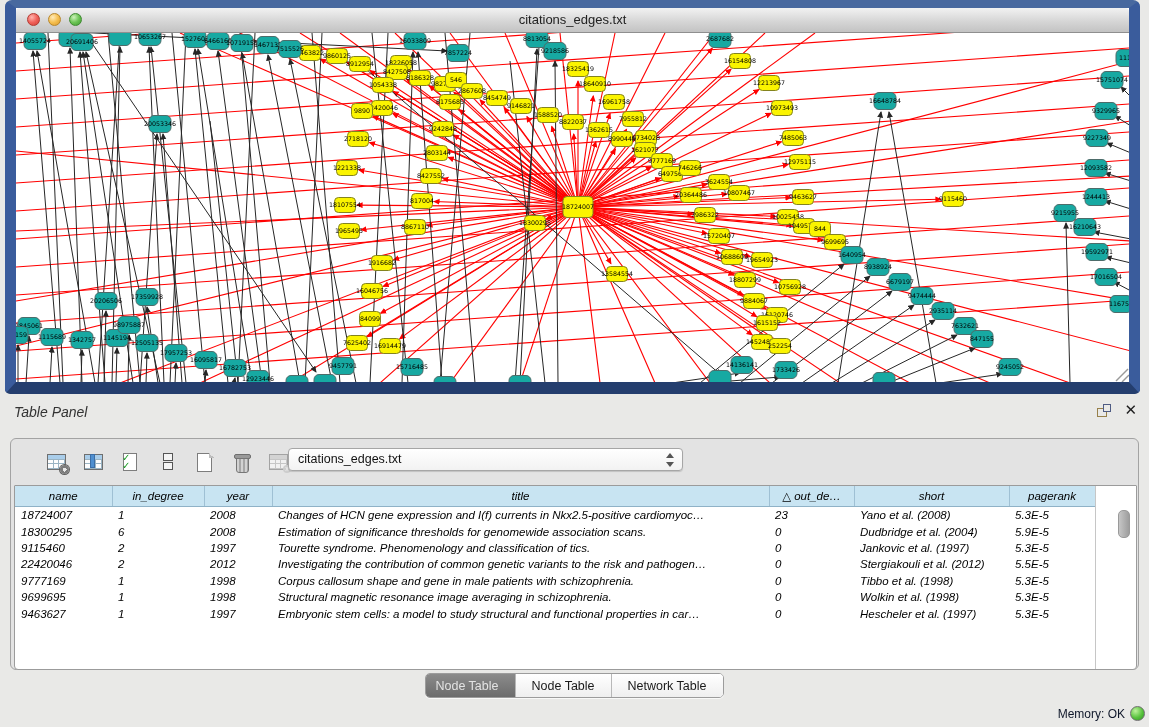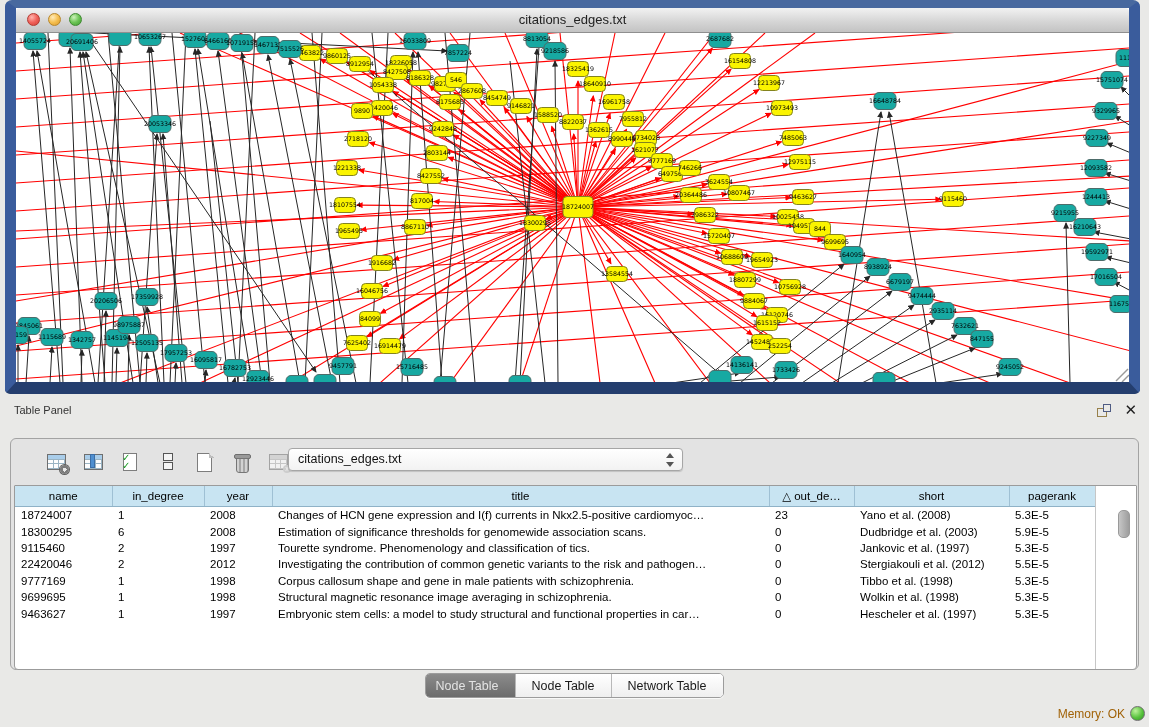--- a/index.html
+++ b/index.html
@@ -17,21 +17,21 @@
   .light{width:13px;height:13px;border-radius:50%;box-sizing:border-box;}
   .light.red{background:radial-gradient(circle at 35% 30%,#ffb4ae,#f0615a 50%,#d13e36);border:1px solid #b33a32;}
   .light.yellow{background:radial-gradient(circle at 35% 30%,#ffeab8,#f5bf50 50%,#d9992c);border:1px solid #b8862a;}
   .light.green{background:radial-gradient(circle at 35% 30%,#cdf2ba,#6cc455 50%,#3f9c30);border:1px solid #3f8a31;}
   .canvas{position:relative;width:1113px;height:349px;background:#fff;overflow:hidden;}
   .canvas svg{position:absolute;left:0;top:0;}
   svg text.nlab{font-family:"DejaVu Sans",sans-serif;font-size:6.3px;fill:#000;}
 
   
   .tp-header{position:absolute;left:0;top:398px;width:1149px;height:26px;}
-  .tp-title{position:absolute;left:14px;top:6px;font-size:11px;color:#333;}
+  .tp-title{position:absolute;left:14px;top:6px;font-size:14px;color:#333;font-style:italic;}
   .tp-float{position:absolute;right:38px;top:6px;width:14px;height:13px;}
   .tp-float .sq1{position:absolute;left:0;bottom:0;width:8px;height:7px;border:1.5px solid #97804a;}
   .tp-float .sq2{position:absolute;right:0;top:0;width:6px;height:6px;border:1.5px solid #4e5b83;background:#e9e9e7;}
   .tp-close{position:absolute;right:12px;top:3px;font-size:15px;font-weight:bold;color:#1c1c1c;line-height:18px;}
 
   .panel-box{position:absolute;left:10px;top:438px;width:1129px;height:232px;box-sizing:border-box;
     border:1px solid #a3a3a3;border-radius:6px;background:#e3e3e3;}
 
   .toolbar{position:absolute;left:34px;top:7px;height:32px;display:flex;align-items:center;gap:13px;}
   .icn{position:relative;width:24px;height:24px;}
@@ -55,39 +55,39 @@
   .fx{font-family:"Liberation Serif",serif;font-style:italic;font-size:14px;color:#1d1d1d;line-height:24px;}
 
   .combo{position:absolute;left:277px;top:9px;width:395px;height:23px;box-sizing:border-box;background:linear-gradient(#ffffff,#f2f2f2);
     border:1px solid #a6a6a6;border-radius:4px;box-shadow:0 1px 1px rgba(0,0,0,.15);font-size:12.5px;color:#111;}
   .combo-text{position:absolute;left:9px;top:3px;}
   .combo-arrows{position:absolute;right:9px;top:4px;width:8px;height:14px;}
   .combo-arrows .up{position:absolute;top:0;left:1px;width:0;height:0;border-left:4px solid transparent;border-right:4px solid transparent;border-bottom:5px solid #555;}
   .combo-arrows .dn{position:absolute;bottom:0;left:1px;width:0;height:0;border-left:4px solid transparent;border-right:4px solid transparent;border-top:5px solid #555;}
 
   .table-wrap{position:absolute;left:3px;top:46px;width:1121px;height:183px;background:#fff;
-    border:1px solid #9b9b9b;border-radius:1px 1px 4px 4px;overflow:hidden;}
+    border:1px solid #9b9b9b;border-radius:1px 1px 4px 4px;overflow:hidden;font-style:italic;}
   table.grid-table{border-collapse:collapse;table-layout:fixed;font-size:11.5px;color:#000;}
   table.grid-table th{height:20px;background:#c8e4f2;border-right:1px solid #9fc0d4;border-bottom:1px solid #8fb2c7;
     font-weight:normal;text-align:center;padding:0;overflow:hidden;white-space:nowrap;}
   table.grid-table td{height:16.4px;padding:0 0 0 6px;overflow:hidden;white-space:nowrap;text-overflow:clip;}
   .v-sep{position:absolute;left:1080px;top:0;bottom:0;width:1px;background:#c6c6c6;}
   .scroll-thumb{position:absolute;left:1103px;top:24px;width:10px;height:26px;border-radius:5px;
     background:linear-gradient(to right,#c6c6c6,#9d9d9d);border:1px solid #9a9a9a;}
 
   .tabs{position:absolute;left:0;top:673px;width:1149px;display:flex;justify-content:center;}
   .seg{display:flex;height:23px;border:1px solid #9c9c9c;border-radius:5px;overflow:hidden;background:#fff;
     box-shadow:0 1px 0 rgba(255,255,255,.7);}
   .seg button{border:none;margin:0;font-size:12.5px;padding:0 16px;background:linear-gradient(#ffffff,#efefef);
     color:#1a1a1a;border-right:1px solid #b8b8b8;font-family:inherit;}
   .seg button:last-child{border-right:none;}
   .seg button.active{background:linear-gradient(#8b8b8b,#6c6c6c);color:#e3e3e3;padding-left:9px;}
 
   .statusbar{position:absolute;left:0;bottom:0;width:1149px;height:27px;}
-  .mem-label{position:absolute;right:24px;top:7px;font-size:12px;color:#a16207;}
+  .mem-label{position:absolute;right:24px;top:7px;font-size:12px;color:#0f172a;}
   .mem-dot{position:absolute;right:4px;top:6px;width:13px;height:13px;border-radius:50%;
     background:radial-gradient(circle at 35% 30%,#bdf29c,#58c23d 55%,#2f9a23);border:1px solid #6e6e6e;}
 </style>
 </head>
 <body>
 
 <div class="net-window">
   <div class="titlebar">
     <div class="lights">
       <span class="light red"></span>
@@ -640,21 +640,21 @@
             <td>23</td>
             <td>Yano et al. (2008)</td>
             <td>5.3E-5</td>
           </tr>
           <tr>
             <td>18300295</td>
             <td>6</td>
             <td>2008</td>
             <td>Estimation of significance thresholds for genomewide association scans.</td>
             <td>0</td>
-            <td>Dudbridge et al. (2003)</td>
+            <td>Dudbridge et al. (2004)</td>
             <td>5.9E-5</td>
           </tr>
           <tr>
             <td>9115460</td>
             <td>2</td>
             <td>1997</td>
             <td>Tourette syndrome. Phenomenology and classification of tics.</td>
             <td>0</td>
             <td>Jankovic et al. (1997)</td>
             <td>5.3E-5</td>

